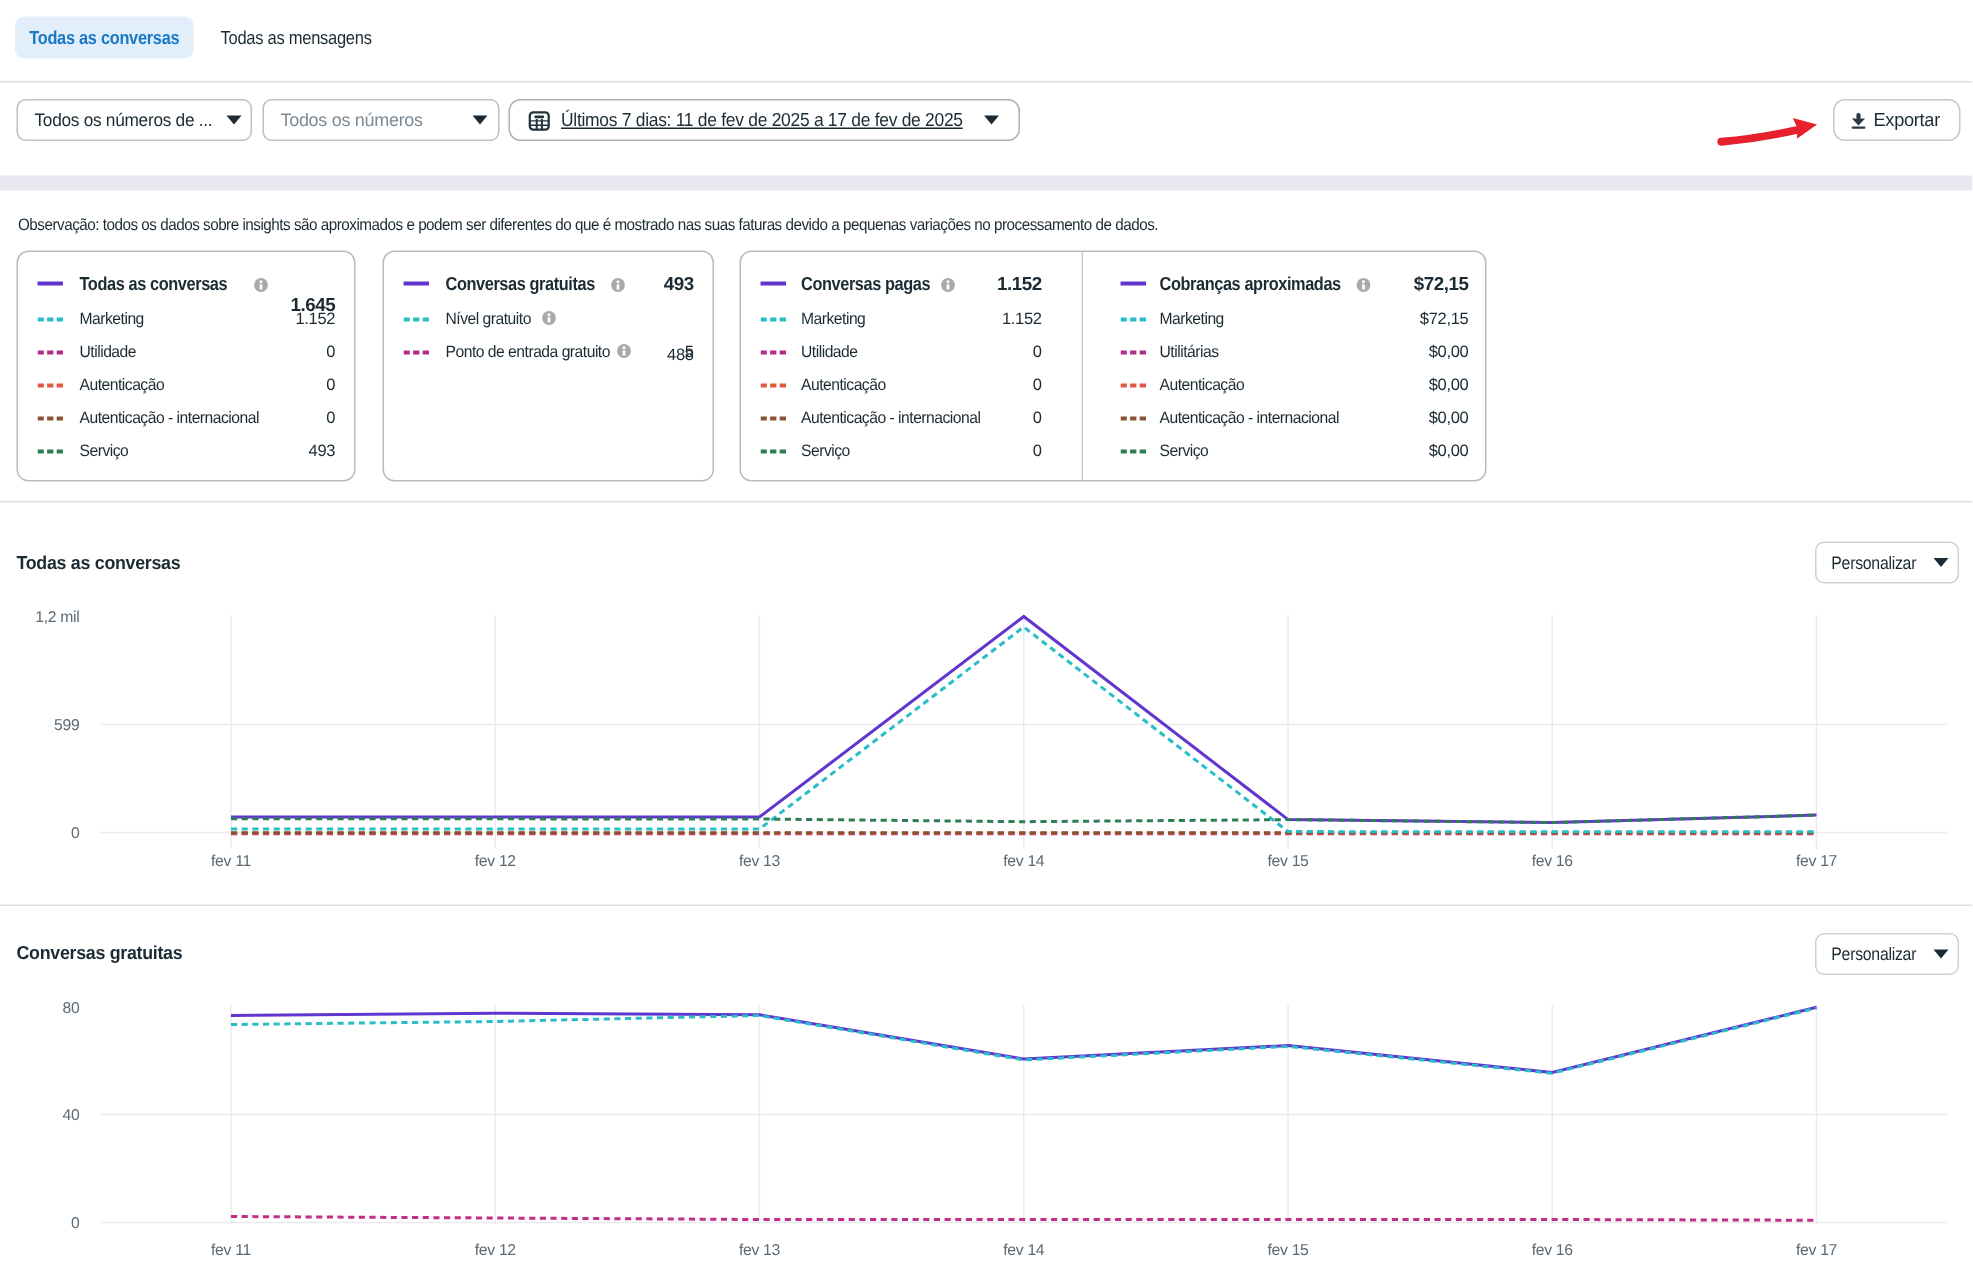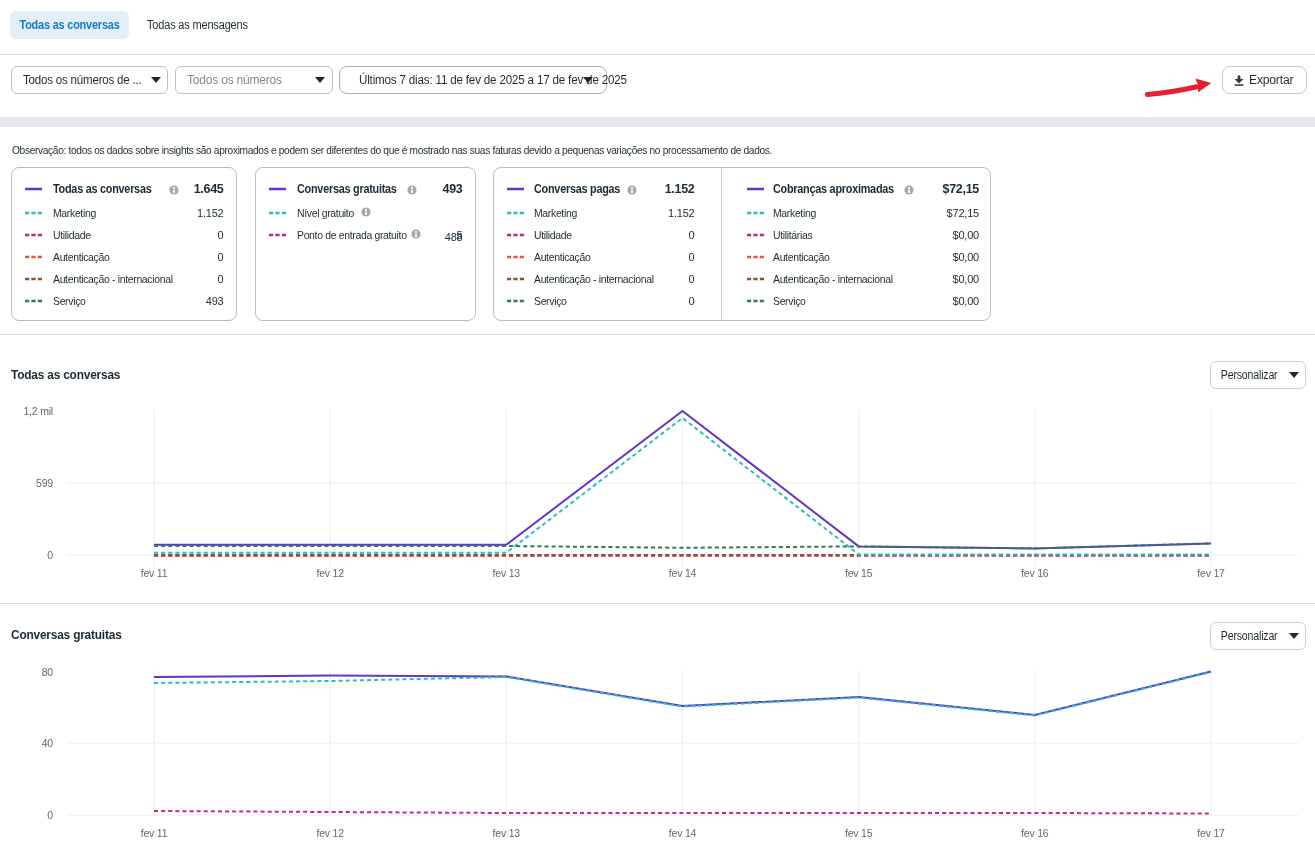--- a/index.html
+++ b/index.html
@@ -47,21 +47,21 @@
 <div class="abs hr" style="top:54px;"></div>
 
 <div class="abs fbox" style="left:11px; width:157px;">
   <span class="sq96" style="margin-left:11px;">Todos os números de ...</span>
   <span class="caret" style="position:absolute; right:6px;"></span>
 </div>
 <div class="abs fbox" style="left:175px; width:158px; color:#7d8a94;">
   <span style="margin-left:11px;">Todos os números</span>
   <span class="caret" style="position:absolute; right:7px;"></span>
 </div>
-<div class="abs fbox" style="left:339px; width:268px; border-color:#aab1b8; border-radius:8px; font-size:12.5px;">
+<div class="abs fbox" style="left:339px; width:341px; border-color:#aab1b8; border-radius:8px; font-size:12.5px;text-decoration:underline;">
   <svg style="margin-left:12px;" width="15" height="15" viewBox="0 0 15 15">
     <rect x="1.2" y="1.9" width="12.6" height="11.5" rx="2.3" fill="none" stroke="#22313a" stroke-width="1.5"></rect>
     <rect x="4.2" y="4" width="6.6" height="1.9" rx="0.95" fill="#22313a"></rect>
     <line x1="1.6" y1="7.6" x2="13.4" y2="7.6" stroke="#22313a" stroke-width="0.9"></line>
     <line x1="1.6" y1="10.5" x2="13.4" y2="10.5" stroke="#22313a" stroke-width="0.9"></line>
     <line x1="5.8" y1="6.4" x2="5.8" y2="13" stroke="#22313a" stroke-width="1.3"></line>
     <line x1="9.3" y1="6.4" x2="9.3" y2="13" stroke="#22313a" stroke-width="1.3"></line>
   </svg>
   <span class="sq93" style="margin-left:7px;">Últimos 7 dias: 11 de fev de 2025 a 17 de fev de 2025</span>
   <span class="caret" style="position:absolute; right:13px;"></span>
@@ -88,21 +88,21 @@
   <div class="crow" style="top:13px;">
     <svg class="dash" style="left:13px;">
         <line x1="0.5" y1="8" x2="16.5" y2="8" stroke="#6335cf" stroke-width="2.6" stroke-linecap="round"></line>
       </svg>
     <span class="clabel ctitle" style="left:41px; top:1px;">Todas as conversas</span>
     <svg class="abs" style="left:157px; top:3.5px;" width="10" height="10" viewBox="0 0 10 10">
         <circle cx="5" cy="5" r="4.6" fill="#a9a9ab"></circle>
         <rect x="4.1" y="2" width="1.8" height="1.8" fill="#fff"></rect>
         <rect x="4.1" y="4.6" width="1.8" height="3.4" fill="#fff"></rect>
       </svg>
-    <span class="cvalue ctitle" style="right:12.5px; top:1px;">1.645</span>
+    <span class="cvalue ctitle" style="right:12.5px; top:15px;">1.645</span>
   </div>
   <div class="crow" style="top:204.5px;"></div>
   <div class="crow" style="top:36.5px;">
     <svg class="dash" style="left:13px;">
         <line x1="0" y1="8" x2="17" y2="8" stroke="#29bec7" stroke-width="2.6" stroke-dasharray="4.2 2.2"></line>
       </svg>
     <span class="clabel" style="left:41px;">Marketing</span>
     <span class="cvalue" style="right:12.5px;">1.152</span>
   </div>
   <div class="crow" style="top:58.5px;">

